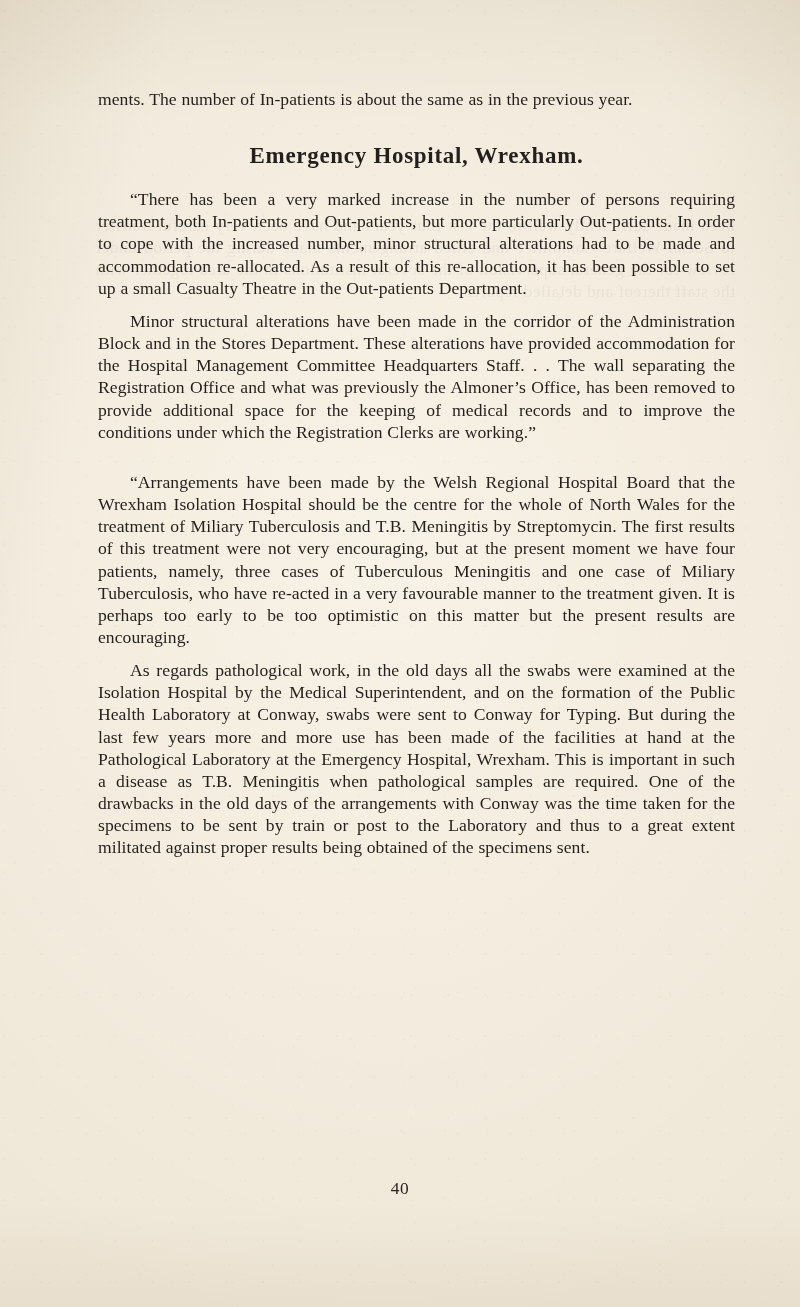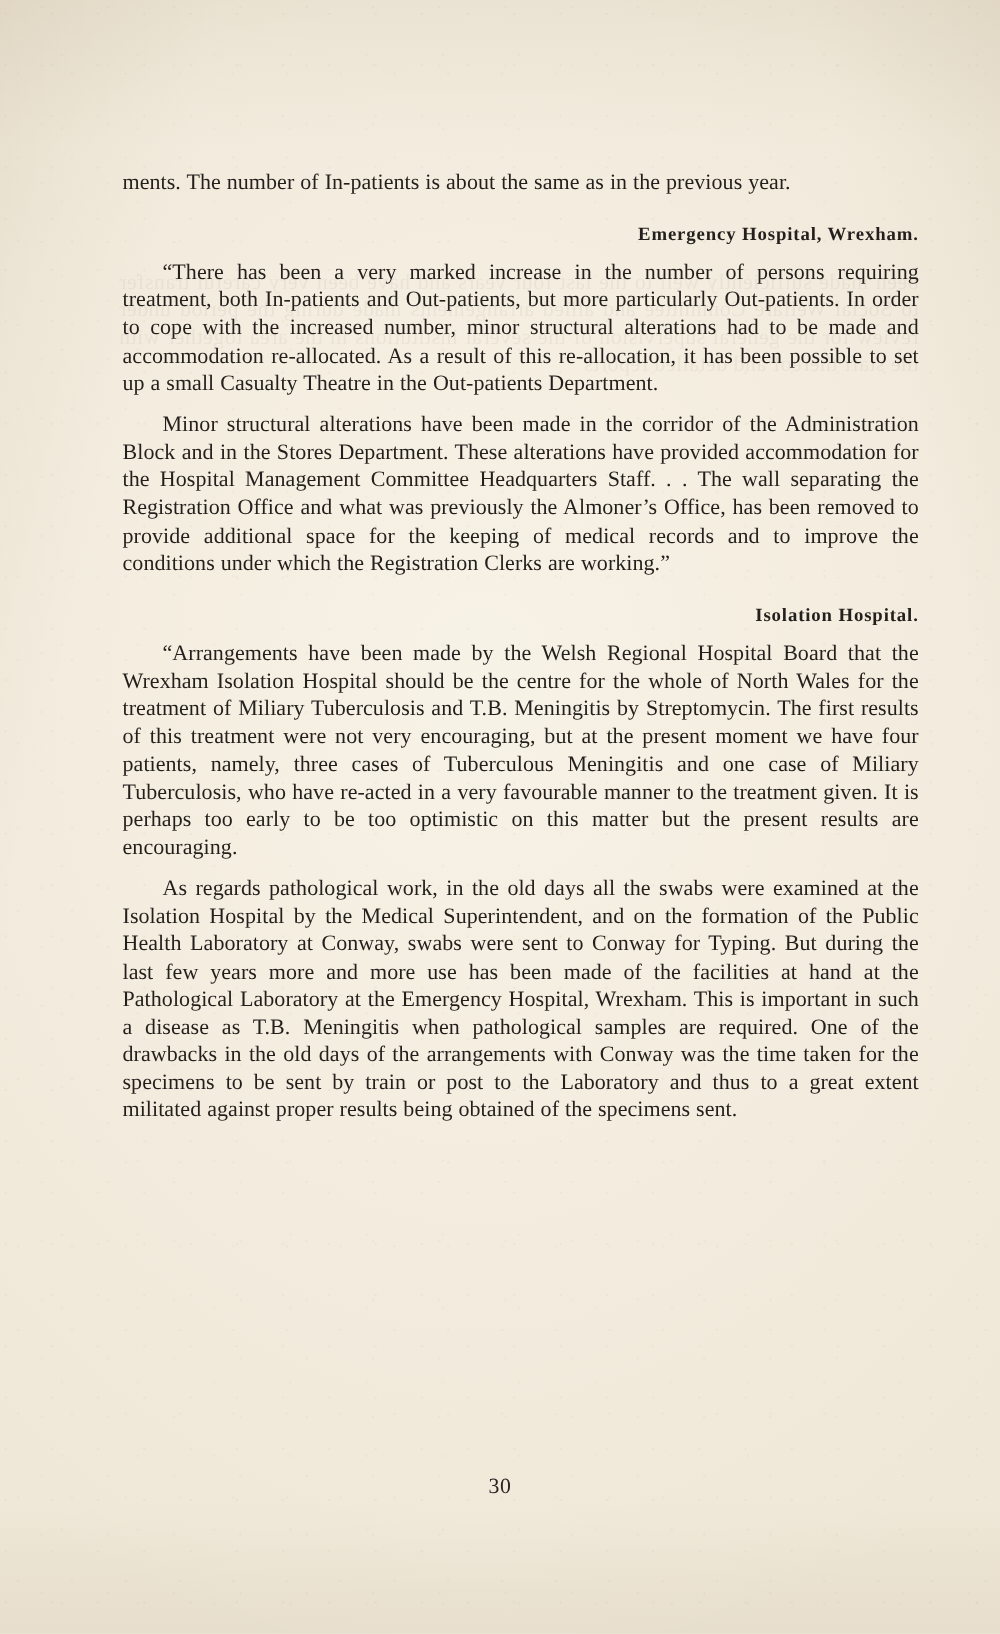--- a/index.html
+++ b/index.html
@@ -61,30 +61,30 @@
     margin: 0;
     font-size: 17.6px;
     line-height: 22.15px;
     text-align: justify;
     text-align-last: left;
     letter-spacing: 0.05px;
     word-spacing: 0.3px;
     text-indent: 32px;
     -webkit-font-smoothing: antialiased;
   }
-  p.no-indent { text-indent: 0; margin-top: 46px; }
+  p.no-indent { text-indent: 0; }
 
   h2.section-heading {
-    margin: 0;
+    margin: 14px;
     font-family: "Liberation Serif", "DejaVu Serif", serif;
-    font-size: 15px;
+    font-size: 23px;
     line-height: 22px;
     font-weight: bold;
     letter-spacing: 0.7px;
-    text-align: right;
+    text-align: center;
   }
 
   .gap-before-heading { height: 21px; }
   .gap-after-heading  { height: 7px; }
   .para-gap           { height: 11px; }
 
   .page-number {
     position: absolute;
     left: 0;
     top: 1178px;
@@ -128,27 +128,26 @@
   <div class="gap-after-heading"></div>
 
   <p class="body-text">“There has been a very marked increase in the number of persons requiring treatment, both In-patients and Out-patients, but more particularly Out-patients. In order to cope with the increased number, minor structural alterations had to be made and accommodation re-allocated. As a result of this re-allocation, it has been possible to set up a small Casualty Theatre in the Out-patients Department.</p>
 
   <div class="para-gap"></div>
 
   <p class="body-text">Minor structural alterations have been made in the corridor of the Administration Block and in the Stores Department. These alterations have provided accommodation for the Hospital Management Committee Headquarters Staff. . . The wall separating the Registration Office and what was previously the Almoner’s Office, has been removed to provide additional space for the keeping of medical records and to improve the conditions under which the Registration Clerks are working.”</p>
 
   <div class="gap-before-heading"></div>
 
-  <h2 class="section-heading">Isolation Hospital.</h2>
 
   <div class="gap-after-heading"></div>
 
   <p class="body-text">“Arrangements have been made by the Welsh Regional Hospital Board that the Wrexham Isolation Hospital should be the centre for the whole of North Wales for the treatment of Miliary Tuberculosis and T.B. Meningitis by Streptomycin. The first results of this treatment were not very encouraging, but at the present moment we have four patients, namely, three cases of Tuberculous Meningitis and one case of Miliary Tuberculosis, who have re-acted in a very favourable manner to the treatment given. It is perhaps too early to be too optimistic on this matter but the present results are encouraging.</p>
 
   <div class="para-gap"></div>
 
   <p class="body-text">As regards pathological work, in the old days all the swabs were examined at the Isolation Hospital by the Medical Superintendent, and on the formation of the Public Health Laboratory at Conway, swabs were sent to Conway for Typing. But during the last few years more and more use has been made of the facilities at hand at the Pathological Laboratory at the Emergency Hospital, Wrexham. This is important in such a disease as T.B. Meningitis when pathological samples are required. One of the drawbacks in the old days of the arrangements with Conway was the time taken for the specimens to be sent by train or post to the Laboratory and thus to a great extent militated against proper results being obtained of the specimens sent.</p>
 
 </div>
 
-<div class="page-number">30</div>
+<div class="page-number">40</div>
 
 <div class="grain"></div>
 
 </body></html>

